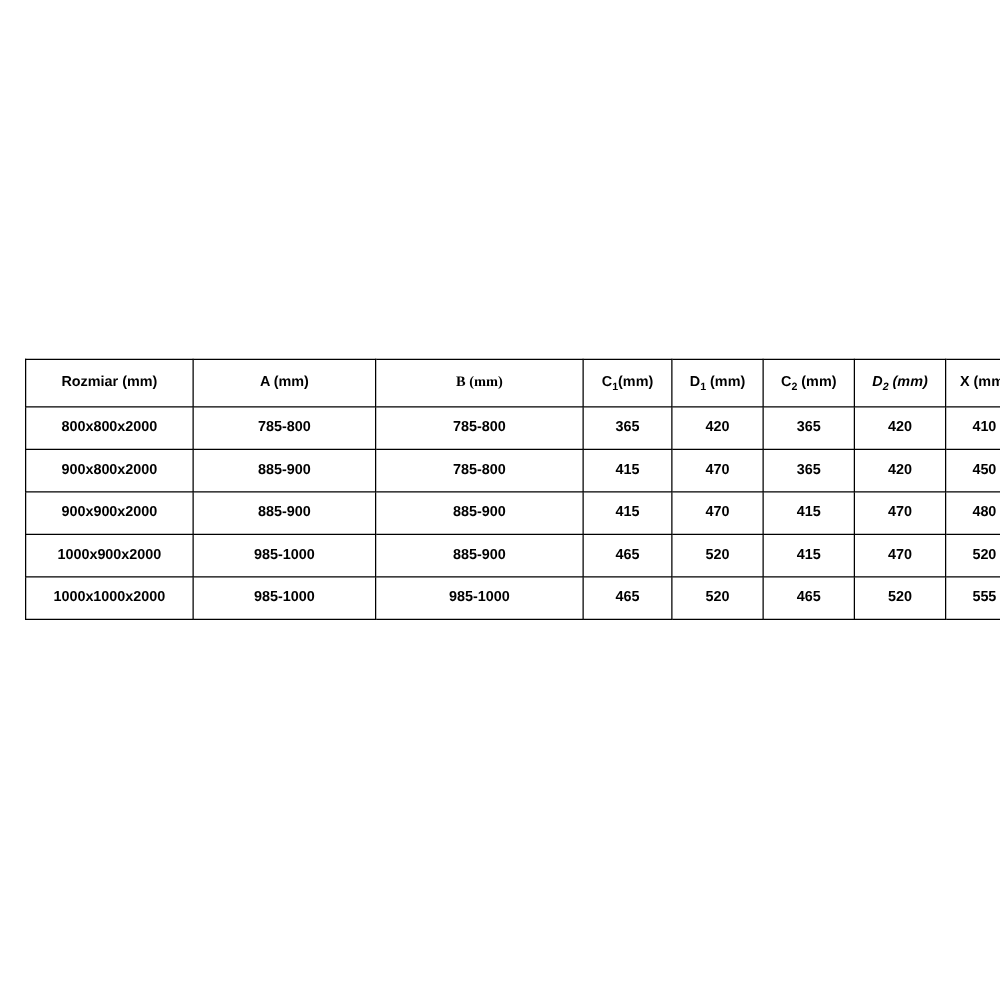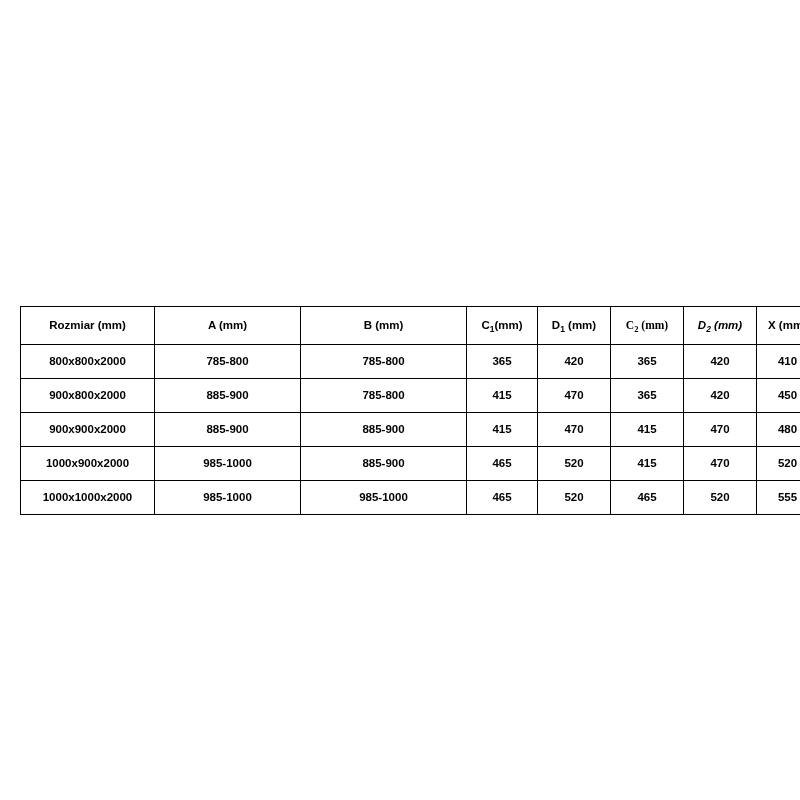--- a/index.html
+++ b/index.html
@@ -15,21 +15,21 @@
     overflow: hidden;
   }
   .page {
     position: relative;
     width: 800px;
     height: 800px;
   }
   .table-wrap {
     position: absolute;
     left: 20px;
-    top: 306px;
+    top: 287px;
     width: 760px;
   }
   table.spec {
     border-collapse: collapse;
     width: 760px;
     table-layout: fixed;
   }
   table.spec td,
   table.spec th {
     border: 1px solid #000000;
@@ -41,24 +41,24 @@
     height: 33px;
     line-height: 33px;
     white-space: nowrap;
   }
   table.spec th {
     height: 37px;
     line-height: 37px;
   }
   .col-size  { width: 133px; }
   .col-a     { width: 145px; }
-  .col-b     { width: 165px; }
+  .col-b     { width: 165px; font-family: Liberation Serif, serif; }
   .col-c1    { width: 70px; }
   .col-d1    { width: 72px; }
-  .col-c2    { width: 72px; font-family: Liberation Serif, serif; }
+  .col-c2    { width: 72px; }
   .col-d2    { width: 72px; font-style: italic; }
   .col-x     { width: 61px; }
   .sub {
     font-size: 8.5px;
     vertical-align: sub;
     line-height: 0;
   }
 </style>
 </head>
 <body>

